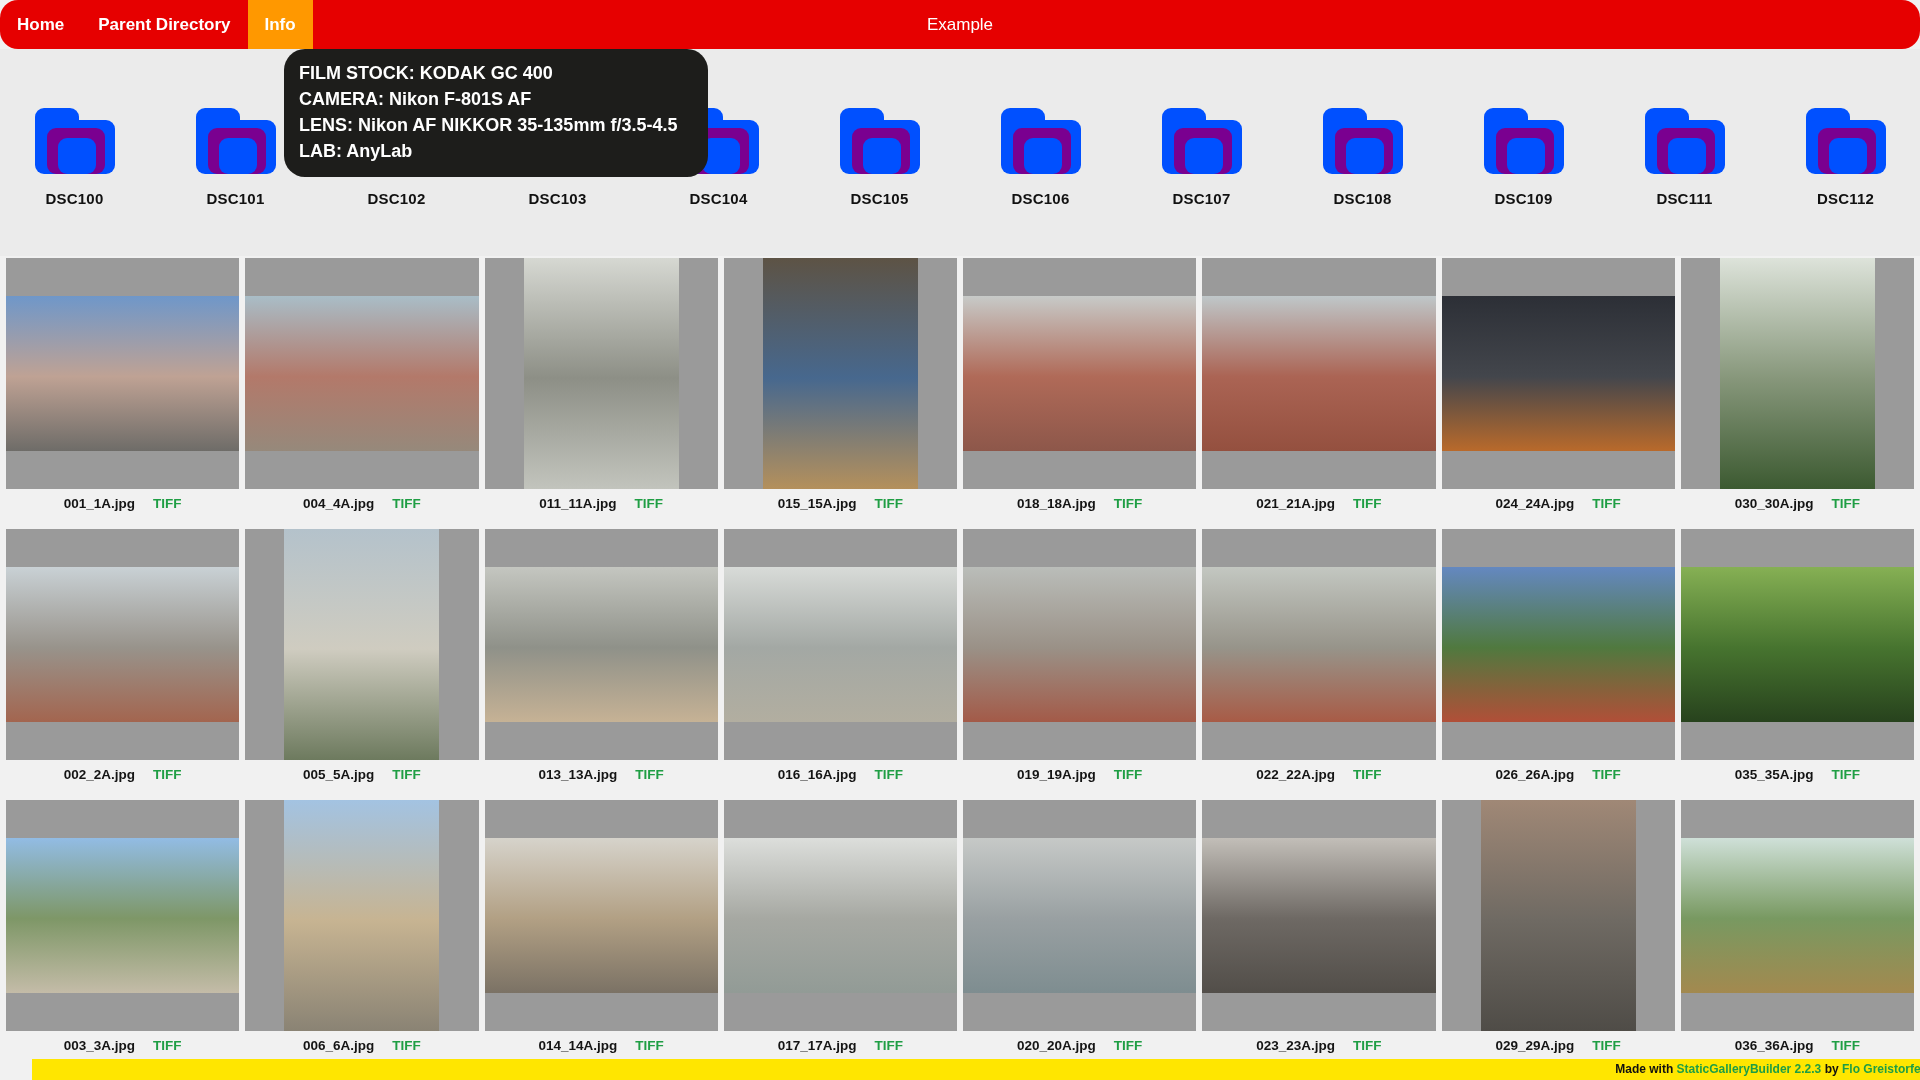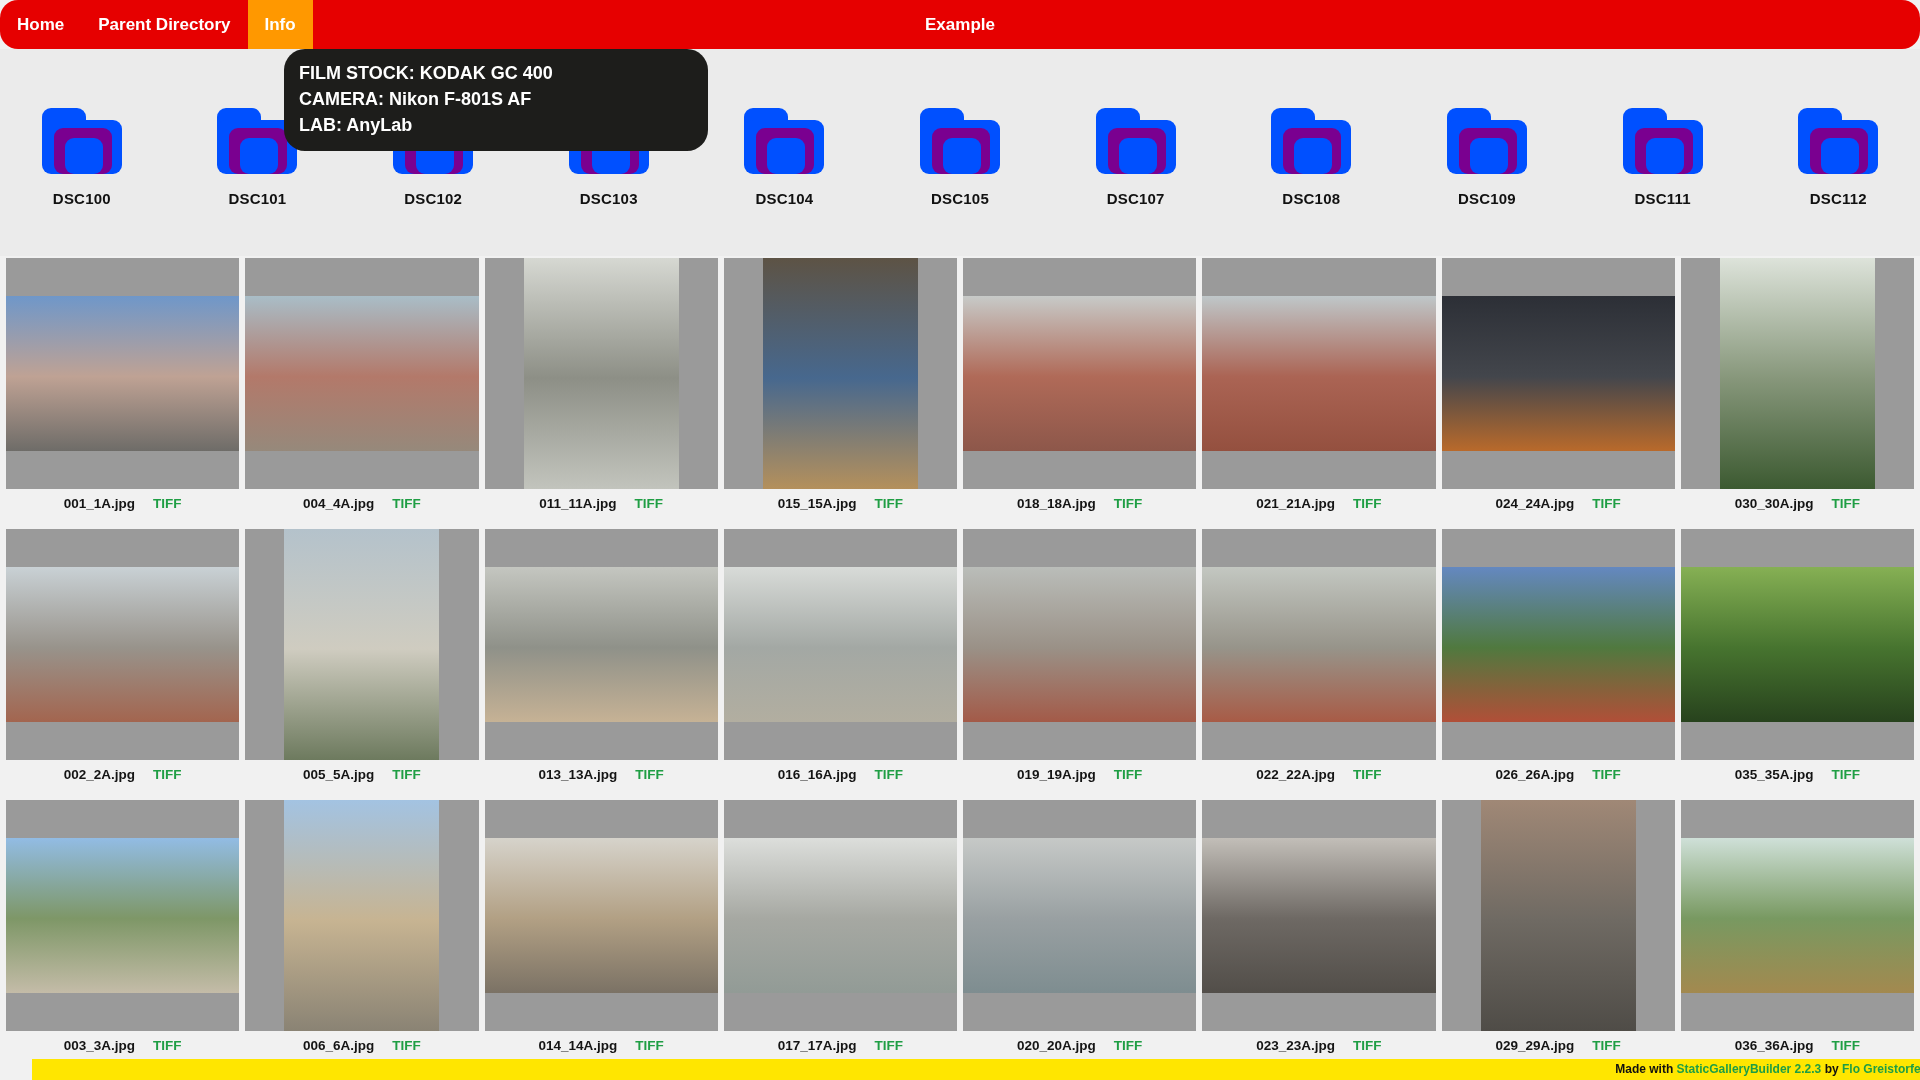--- a/index.html
+++ b/index.html
@@ -3,21 +3,21 @@
 <meta charset="utf-8">
 <style>
   * { margin:0; padding:0; box-sizing:border-box; }
   html,body { width:1920px; height:1080px; overflow:hidden; }
   body { font-family:"Liberation Sans", sans-serif; background:#f1f1f1; position:relative; }
 
   
   .nav { height:49px; background:var(--nav-red,#e60000); display:flex; align-items:stretch; position:relative; z-index:20;border-radius:18px; }
   .nav a { display:flex; align-items:center; padding:0 17px; color:#fff; font-weight:700; font-size:17px; text-decoration:none; cursor:pointer; }
   .nav a.active { background:var(--nav-orange,#ff9800); }
-  .nav-title { position:absolute; left:0; right:0; top:0; height:49px; line-height:49px; text-align:center; color:#fff; font-weight:700; font-size:17px; pointer-events:none; }
+  .nav-title { position:absolute; left:0; right:0; top:0; height:49px; line-height:49px; text-align:center; color:#fff; font-weight:400; font-size:17px; pointer-events:none; }
 
   
   .info-panel { position:absolute; left:284px; top:49px; width:max-content; min-width:424px; background:#1d1d1b; color:#fff; padding:11px 15px 13px; z-index:15;border-radius:21px; }
   .info-panel div { font-size:18px; font-weight:700; line-height:26px; white-space:nowrap; }
 
   
   .folder-strip { height:207px; background:var(--folder-strip-bg,#ebebeb); display:flex;gap:12px; }
   .folder-item { flex:1 1 0; display:flex; flex-direction:column; align-items:center; padding-top:59px; cursor:pointer; }
   .folder-icon { position:relative; width:80px; height:66px; }
   .f-tab   { position:absolute; left:0; top:0; width:44px; height:26px; border-radius:9px 9px 0 0; background:var(--folder-blue,#0050ff); }
@@ -45,20 +45,21 @@
 <nav class="nav">
   <a>Home</a>
   <a>Parent Directory</a>
   <a class="active">Info</a>
   <div class="nav-title">Example</div>
 </nav>
 
 <div class="info-panel">
   <div>FILM STOCK: KODAK GC 400</div>
   <div>CAMERA: Nikon F-801S AF</div>
+  <div>LENS: Nikon AF NIKKOR 35-135mm f/3.5-4.5</div>
   <div>LAB: AnyLab</div>
 </div>
 
 <section class="folder-strip">
   <div class="folder-item">
     <div class="folder-icon">
       <div class="f-tab"></div>
       <div class="f-body"></div>
       <div class="f-purple"></div>
       <div class="f-inner"></div>
@@ -109,20 +110,29 @@
   <div class="folder-item">
     <div class="folder-icon">
       <div class="f-tab"></div>
       <div class="f-body"></div>
       <div class="f-purple"></div>
       <div class="f-inner"></div>
     </div>
     <div class="folder-label">DSC105</div>
   </div>
 
+  <div class="folder-item">
+    <div class="folder-icon">
+      <div class="f-tab"></div>
+      <div class="f-body"></div>
+      <div class="f-purple"></div>
+      <div class="f-inner"></div>
+    </div>
+    <div class="folder-label">DSC106</div>
+  </div>
 
   <div class="folder-item">
     <div class="folder-icon">
       <div class="f-tab"></div>
       <div class="f-body"></div>
       <div class="f-purple"></div>
       <div class="f-inner"></div>
     </div>
     <div class="folder-label">DSC107</div>
   </div>

